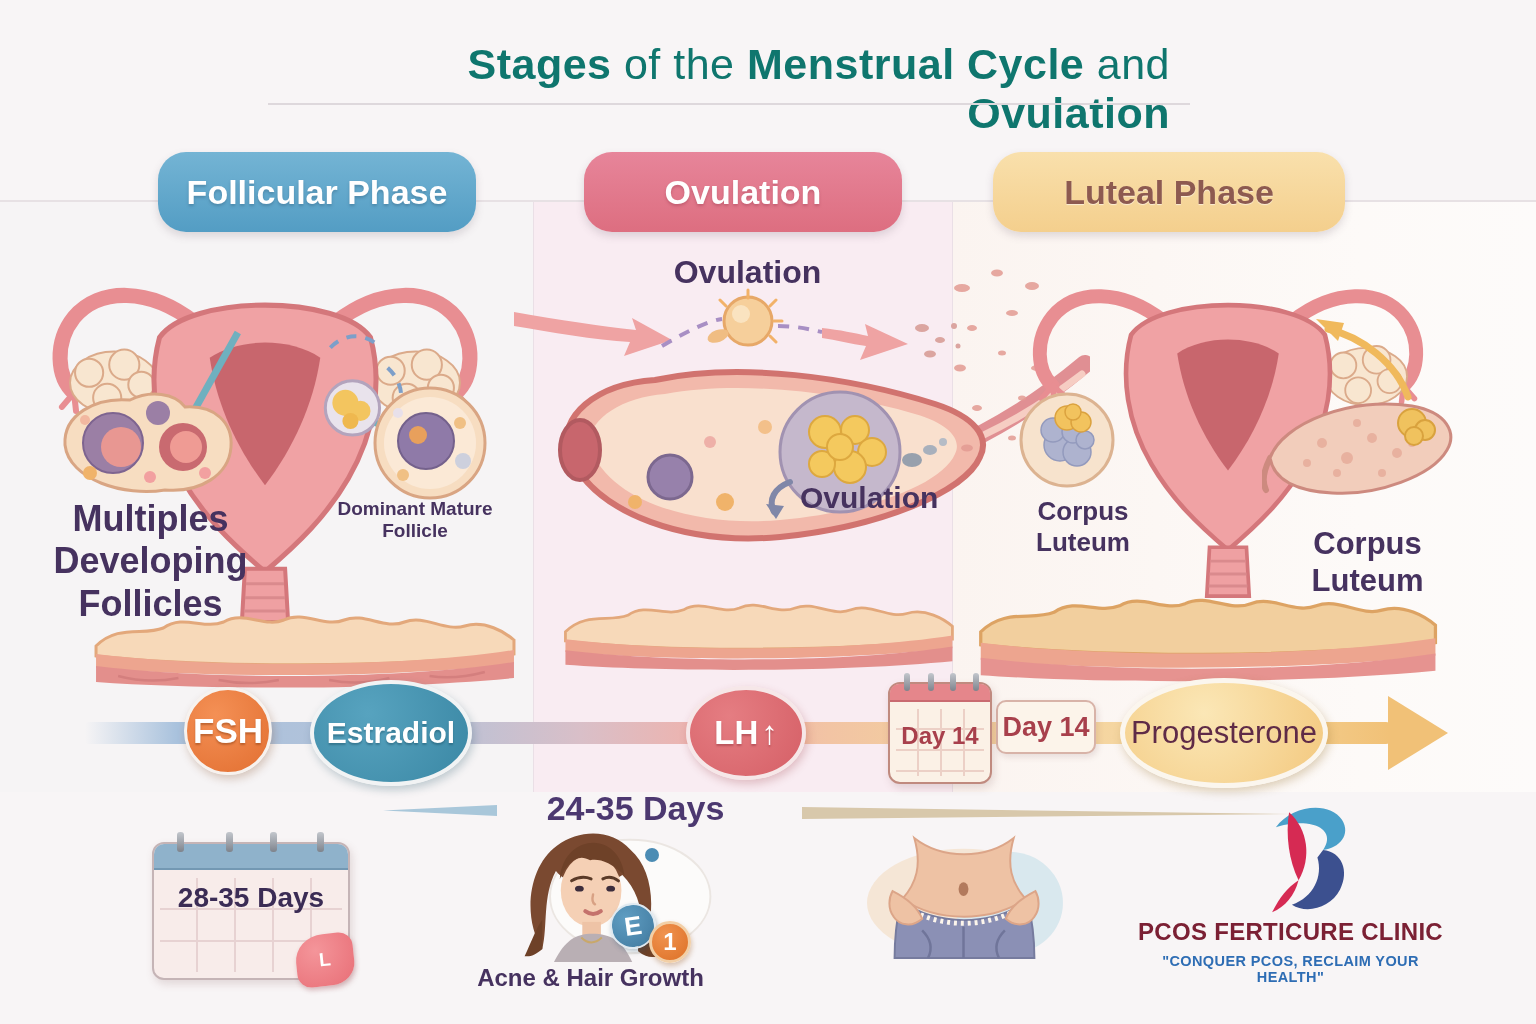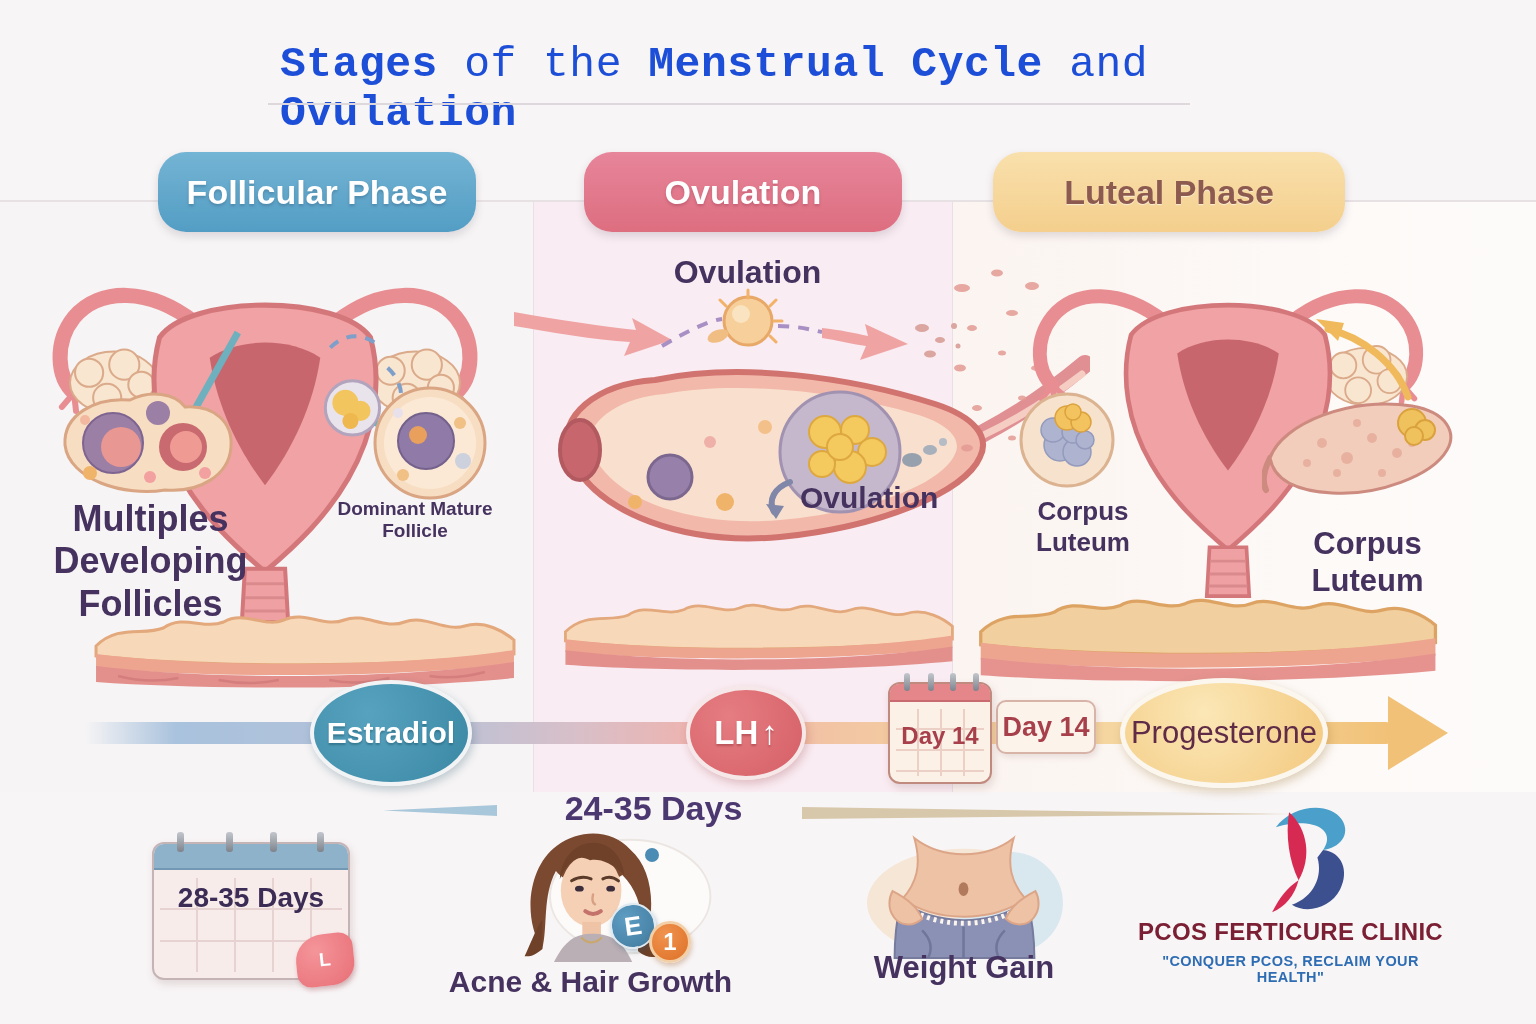--- a/index.html
+++ b/index.html
@@ -1,21 +1,21 @@
 <!DOCTYPE html>
 <html><head>
 <meta charset="utf-8">
 <style>
   html,body{margin:0;padding:0;background:#efecee;}
   *{box-sizing:border-box;}
   #stage{position:relative;width:1536px;height:1024px;background:#f8f5f6;overflow:hidden;
          font-family:"Liberation Sans",sans-serif;}
   .abs{position:absolute;}
   
-  #title{left:280px;top:40px;width:890px;text-align:left;font-size:43px;color:#1d4ed8;letter-spacing:.5px;font-family:Liberation Mono, monospace;}
+  #title{left:280px;top:40px;width:890px;text-align:right;font-size:43px;color:#0f766e;letter-spacing:.5px;}
   #title .w1{font-weight:600;} #title .w2{font-weight:400;} #title .w3{font-weight:800;}
   #title-rule{left:268px;top:103px;width:922px;height:2px;background:#ded8dc;}
   #content-rule{left:0;top:200px;width:1536px;height:2px;background:#e7e1e4;}
   
   .panel{top:202px;height:590px;}
   #panel-foll{left:0;width:533px;background:#f6f4f5;}
   #panel-ovu{left:533px;width:420px;background:#f9ecf2;border-left:1px solid #eadfe6;border-right:1px solid #eadfe6;}
   #panel-lut{left:953px;width:583px;background:linear-gradient(to right,#fbf4f0,#fdfaf8 70%,#fdfbfa);}
   .phase-btn{top:152px;height:80px;border-radius:28px;display:flex;align-items:center;justify-content:center;
              font-size:34px;font-weight:700;box-shadow:0 4px 8px rgba(90,70,90,.18);z-index:5;}
@@ -65,29 +65,29 @@
   #cal-2835 .corner{position:absolute;right:-6px;bottom:-8px;width:58px;height:52px;background:radial-gradient(circle at 35% 30%,#f4959a,#e86e76);
         border-radius:50% 14px 42% 14px;box-shadow:1px 3px 5px rgba(150,60,70,.3);display:flex;align-items:center;justify-content:center;
         color:#fff;font-weight:800;font-size:19px;transform:rotate(-6deg);}
   #day14-tag{left:996px;top:700px;width:100px;height:54px;background:#fcf4ea;border:2px solid #d8b3a8;border-radius:10px;
         display:flex;align-items:center;justify-content:center;color:#a8404c;font-size:27px;font-weight:600;box-shadow:2px 3px 6px rgba(120,80,80,.15);}
   
   #taper-l{left:383px;top:804px;width:114px;height:13px;background:#a9c7da;
            clip-path:polygon(0 50%,100% 8%,100% 92%);}
   #taper-r{left:802px;top:806px;width:488px;height:14px;background:#d8c8ab;
            clip-path:polygon(0 8%,100% 58%,0 92%);}
-  #lbl-2435{left:501px;top:789px;width:305px;text-align:center;font-size:34px;font-weight:700;color:#4c3870;}
+  #lbl-2435{left:483px;top:789px;width:305px;text-align:center;font-size:34px;font-weight:700;color:#4c3870;}
   
   .badge{border-radius:50%;display:flex;align-items:center;justify-content:center;color:#fff;font-weight:800;z-index:7;}
   #badge-e{left:610px;top:903px;width:46px;height:46px;background:radial-gradient(circle at 35% 30%,#5f9dc2,#40799e);
            border:2px solid #dfe9f0;font-size:26px;transform:rotate(-8deg);box-shadow:1px 3px 5px rgba(40,80,110,.3);}
   #badge-1{left:649px;top:921px;width:42px;height:42px;background:radial-gradient(circle at 35% 30%,#f0934f,#dd7026);
            border:3px solid #f2cfa6;font-size:24px;box-shadow:1px 3px 5px rgba(150,80,20,.3);}
   #badge-dot{left:645px;top:848px;width:14px;height:14px;background:#4b8cb4;border-radius:50%;}
-  #lbl-acne{left:448px;top:964px;width:285px;font-size:30px;}
+  #lbl-acne{left:448px;top:964px;width:285px;font-size:24px;}
   #lbl-weight{left:848px;top:950px;width:232px;font-size:31px;}
   
   #clinic-name{left:1128px;top:918px;width:325px;text-align:center;font-size:24px;font-weight:700;color:#7b2034;letter-spacing:.3px;}
   #clinic-tag{left:1128px;top:953px;width:325px;text-align:center;font-size:14.5px;font-weight:700;color:#2e6db4;letter-spacing:.4px;}
   svg{display:block;}
 </style>
 </head>
 <body>
 
 <div id="stage">
@@ -326,20 +326,23 @@
 
   <svg class="abs" style="left:972px;top:582px;width:470px;height:104px;" viewBox="0 0 430 96" preserveAspectRatio="none">
     <path d="M8,46 C30,24 55,36 75,28 C95,14 115,30 135,22 C155,10 175,28 195,20 C215,10 235,28 255,20 C275,12 295,30 315,22 C335,14 355,32 375,26 C395,20 415,32 424,40 L424,56 C300,70 120,70 8,58 Z" fill="#f2cf9e" stroke="#dda363" stroke-width="3"></path>
     <path d="M8,56 C120,70 310,70 424,52 L424,68 C300,82 120,82 8,72 Z" fill="#eda58f"></path>
     <path d="M8,70 C120,84 310,84 424,66 L424,82 C300,94 120,94 8,86 Z" fill="#e69390"></path>
   </svg>
 
   <div class="abs" id="tl-band"></div>
   <div class="abs" id="tl-arrow"></div>
 
+  <div class="abs pill" id="pill-fsh">
+    <span>FSH</span>
+  </div>
   <div class="abs pill" id="pill-est">
     <span>Estradiol</span>
   </div>
   <div class="abs pill" id="pill-lh">
     <span>LH</span>
       <span class="up">↑</span>
   </div>
 
   <div class="abs cal" id="cal-day14">
     <div class="head"></div>
@@ -404,21 +407,20 @@
     <ellipse cx="102" cy="72" rx="98" ry="55" fill="#f5e6d6"></ellipse>
     <ellipse cx="148" cy="72" rx="55" ry="52" fill="#d9e8ee"></ellipse>
     <path d="M52,6 C60,34 54,52 40,68 C75,92 130,92 165,68 C151,52 145,34 153,6 C125,28 80,28 52,6 Z" fill="#eec2a4" stroke="#dca588" stroke-width="2"></path>
     <ellipse cx="102" cy="58" rx="5" ry="7" fill="#b27a5d"></ellipse>
     <path d="M38,70 C75,96 130,96 167,70 C172,90 174,110 174,128 L32,128 C32,110 34,90 38,70 Z" fill="#8b90b5" stroke="#767b9e" stroke-width="2"></path>
     <path d="M40,74 C76,99 128,99 164,74" stroke="#fdf6ec" stroke-width="5" stroke-dasharray="3 4" fill="none"></path>
     <path d="M102,96 L102,128 M60,100 C70,110 70,120 66,128 M144,100 C134,110 134,120 138,128" stroke="#70759a" stroke-width="2.5" fill="none"></path>
     <path d="M30,60 C46,68 56,78 60,88 C50,97 37,95 31,86 C25,78 26,67 30,60 Z" fill="#eec2a4" stroke="#dca588" stroke-width="2"></path>
     <path d="M175,60 C159,68 149,78 145,88 C155,97 168,95 174,86 C180,78 179,67 175,60 Z" fill="#eec2a4" stroke="#dca588" stroke-width="2"></path>
   </svg>
-  <div class="abs lbl" id="lbl-weight">Weight Gain</div>
 
   <svg class="abs" style="left:1240px;top:797px;width:118px;height:122px;" viewBox="0 0 125 125">
     <path d="M38,30 C55,6 95,2 108,22 C118,38 105,52 88,54 C98,40 90,28 70,26 C58,25 46,27 38,30 Z" fill="#4aa0ca"></path>
     <path d="M88,54 C108,56 116,76 106,96 C96,116 70,122 55,112 C78,104 88,82 82,62 Z" fill="#3c508f"></path>
     <path d="M52,14 C72,32 76,62 62,86 C52,66 48,38 52,14 Z" fill="#d62a53"></path>
     <path d="M62,86 C58,102 48,114 34,120 C42,104 50,94 62,86 Z" fill="#d62a53"></path>
   </svg>
   <div class="abs" id="clinic-name">PCOS FERTICURE CLINIC</div>
   <div class="abs" id="clinic-tag">"CONQUER PCOS, RECLAIM YOUR HEALTH"</div>
 

